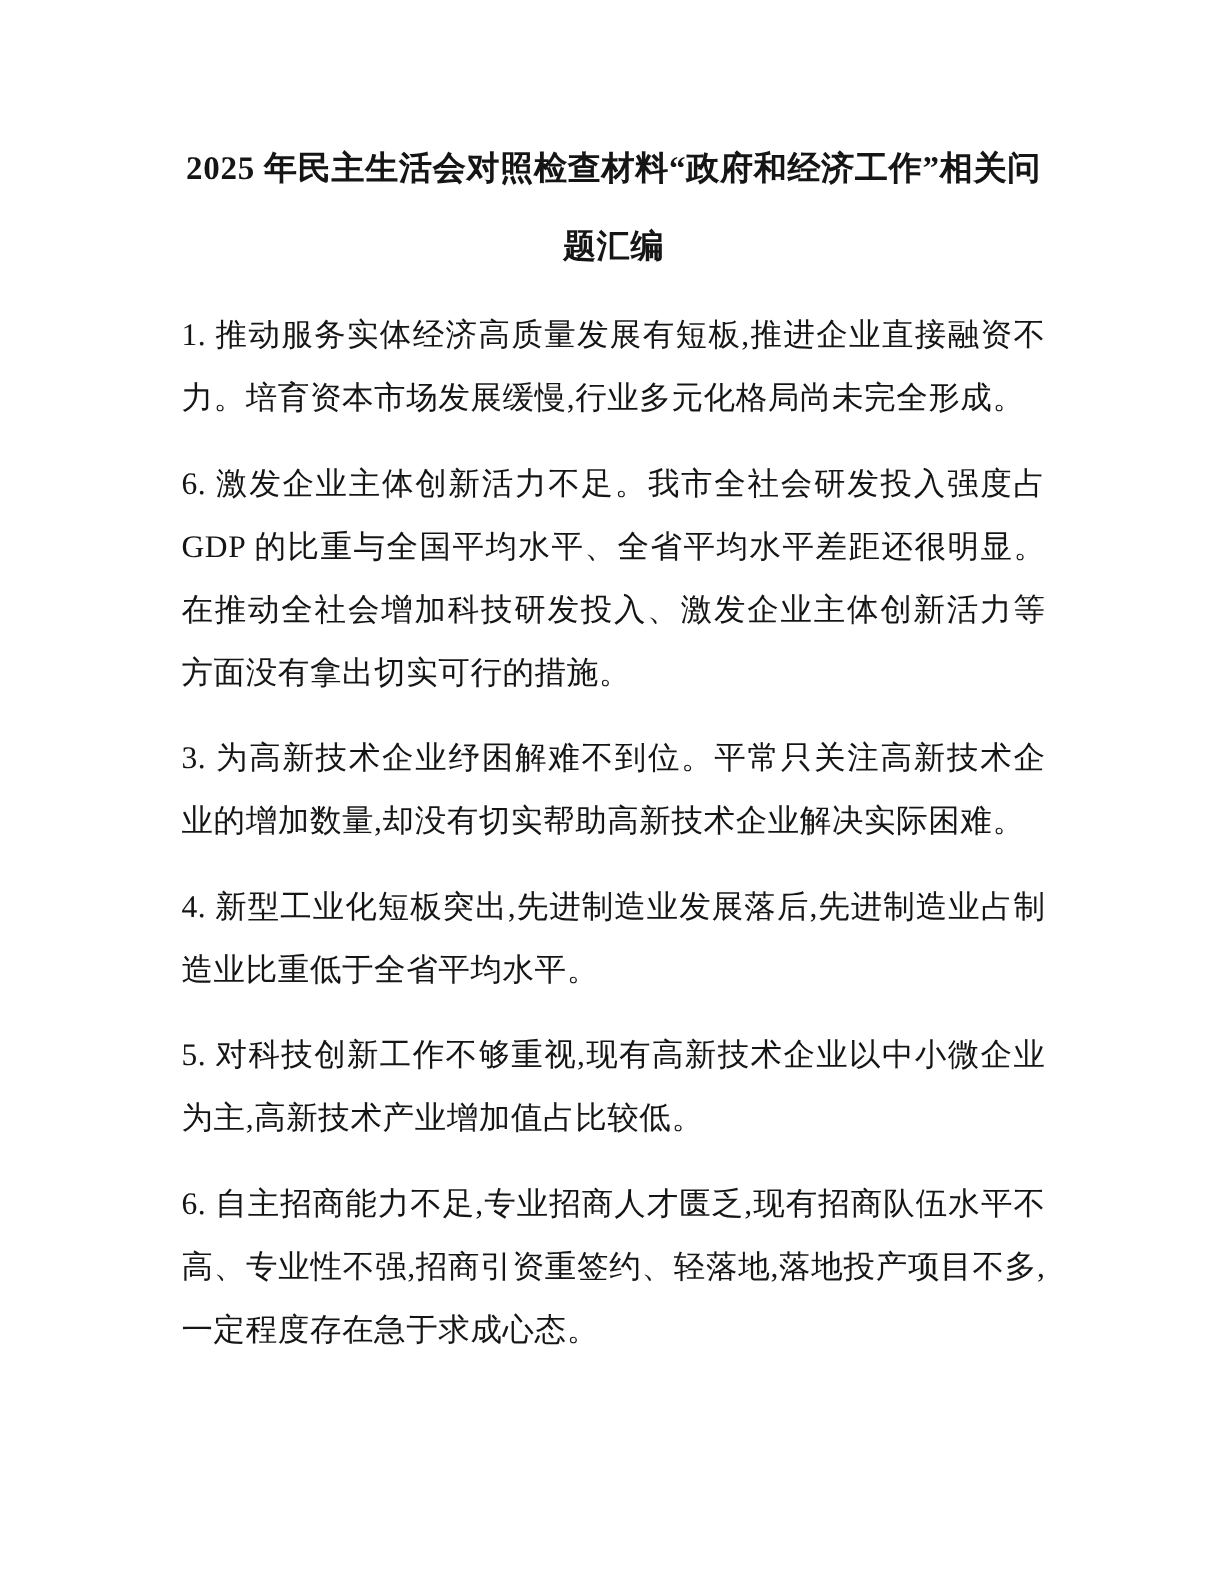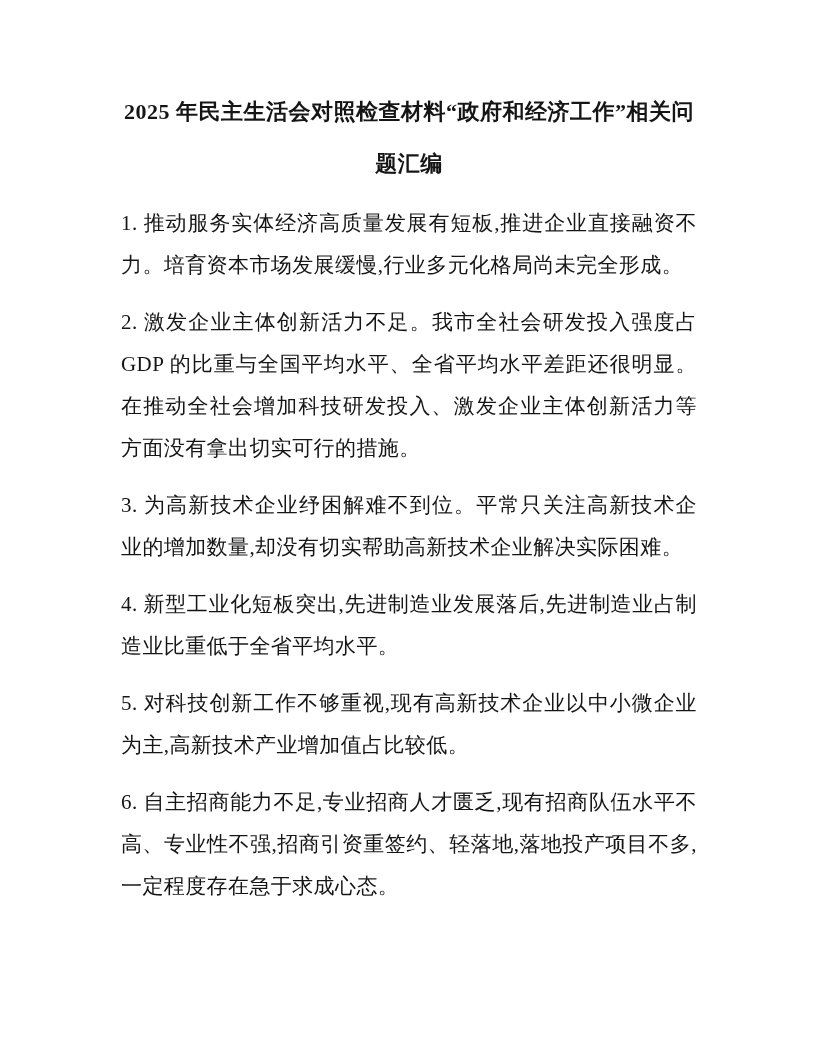--- a/index.html
+++ b/index.html
@@ -39,21 +39,21 @@
   }
 </style>
 </head>
 <body>
 
 <div class="page">
   <h1 class="doc-title">2025 年民主生活会对照检查材料“政府和经济工作”相关问题汇编</h1>
 
   <p class="para">1. 推动服务实体经济高质量发展有短板,推进企业直接融资不力。培育资本市场发展缓慢,行业多元化格局尚未完全形成。</p>
 
-  <p class="para">2. 激发企业主体创新活力不足。我市全社会研发投入强度占 GDP 的比重与全国平均水平、全省平均水平差距还很明显。在推动全社会增加科技研发投入、激发企业主体创新活力等方面没有拿出切实可行的措施。</p>
+  <p class="para">6. 激发企业主体创新活力不足。我市全社会研发投入强度占 GDP 的比重与全国平均水平、全省平均水平差距还很明显。在推动全社会增加科技研发投入、激发企业主体创新活力等方面没有拿出切实可行的措施。</p>
 
   <p class="para">3. 为高新技术企业纾困解难不到位。平常只关注高新技术企业的增加数量,却没有切实帮助高新技术企业解决实际困难。</p>
 
   <p class="para">4. 新型工业化短板突出,先进制造业发展落后,先进制造业占制造业比重低于全省平均水平。</p>
 
   <p class="para">5. 对科技创新工作不够重视,现有高新技术企业以中小微企业为主,高新技术产业增加值占比较低。</p>
 
   <p class="para">6. 自主招商能力不足,专业招商人才匮乏,现有招商队伍水平不高、专业性不强,招商引资重签约、轻落地,落地投产项目不多,一定程度存在急于求成心态。</p>
 </div>
 

